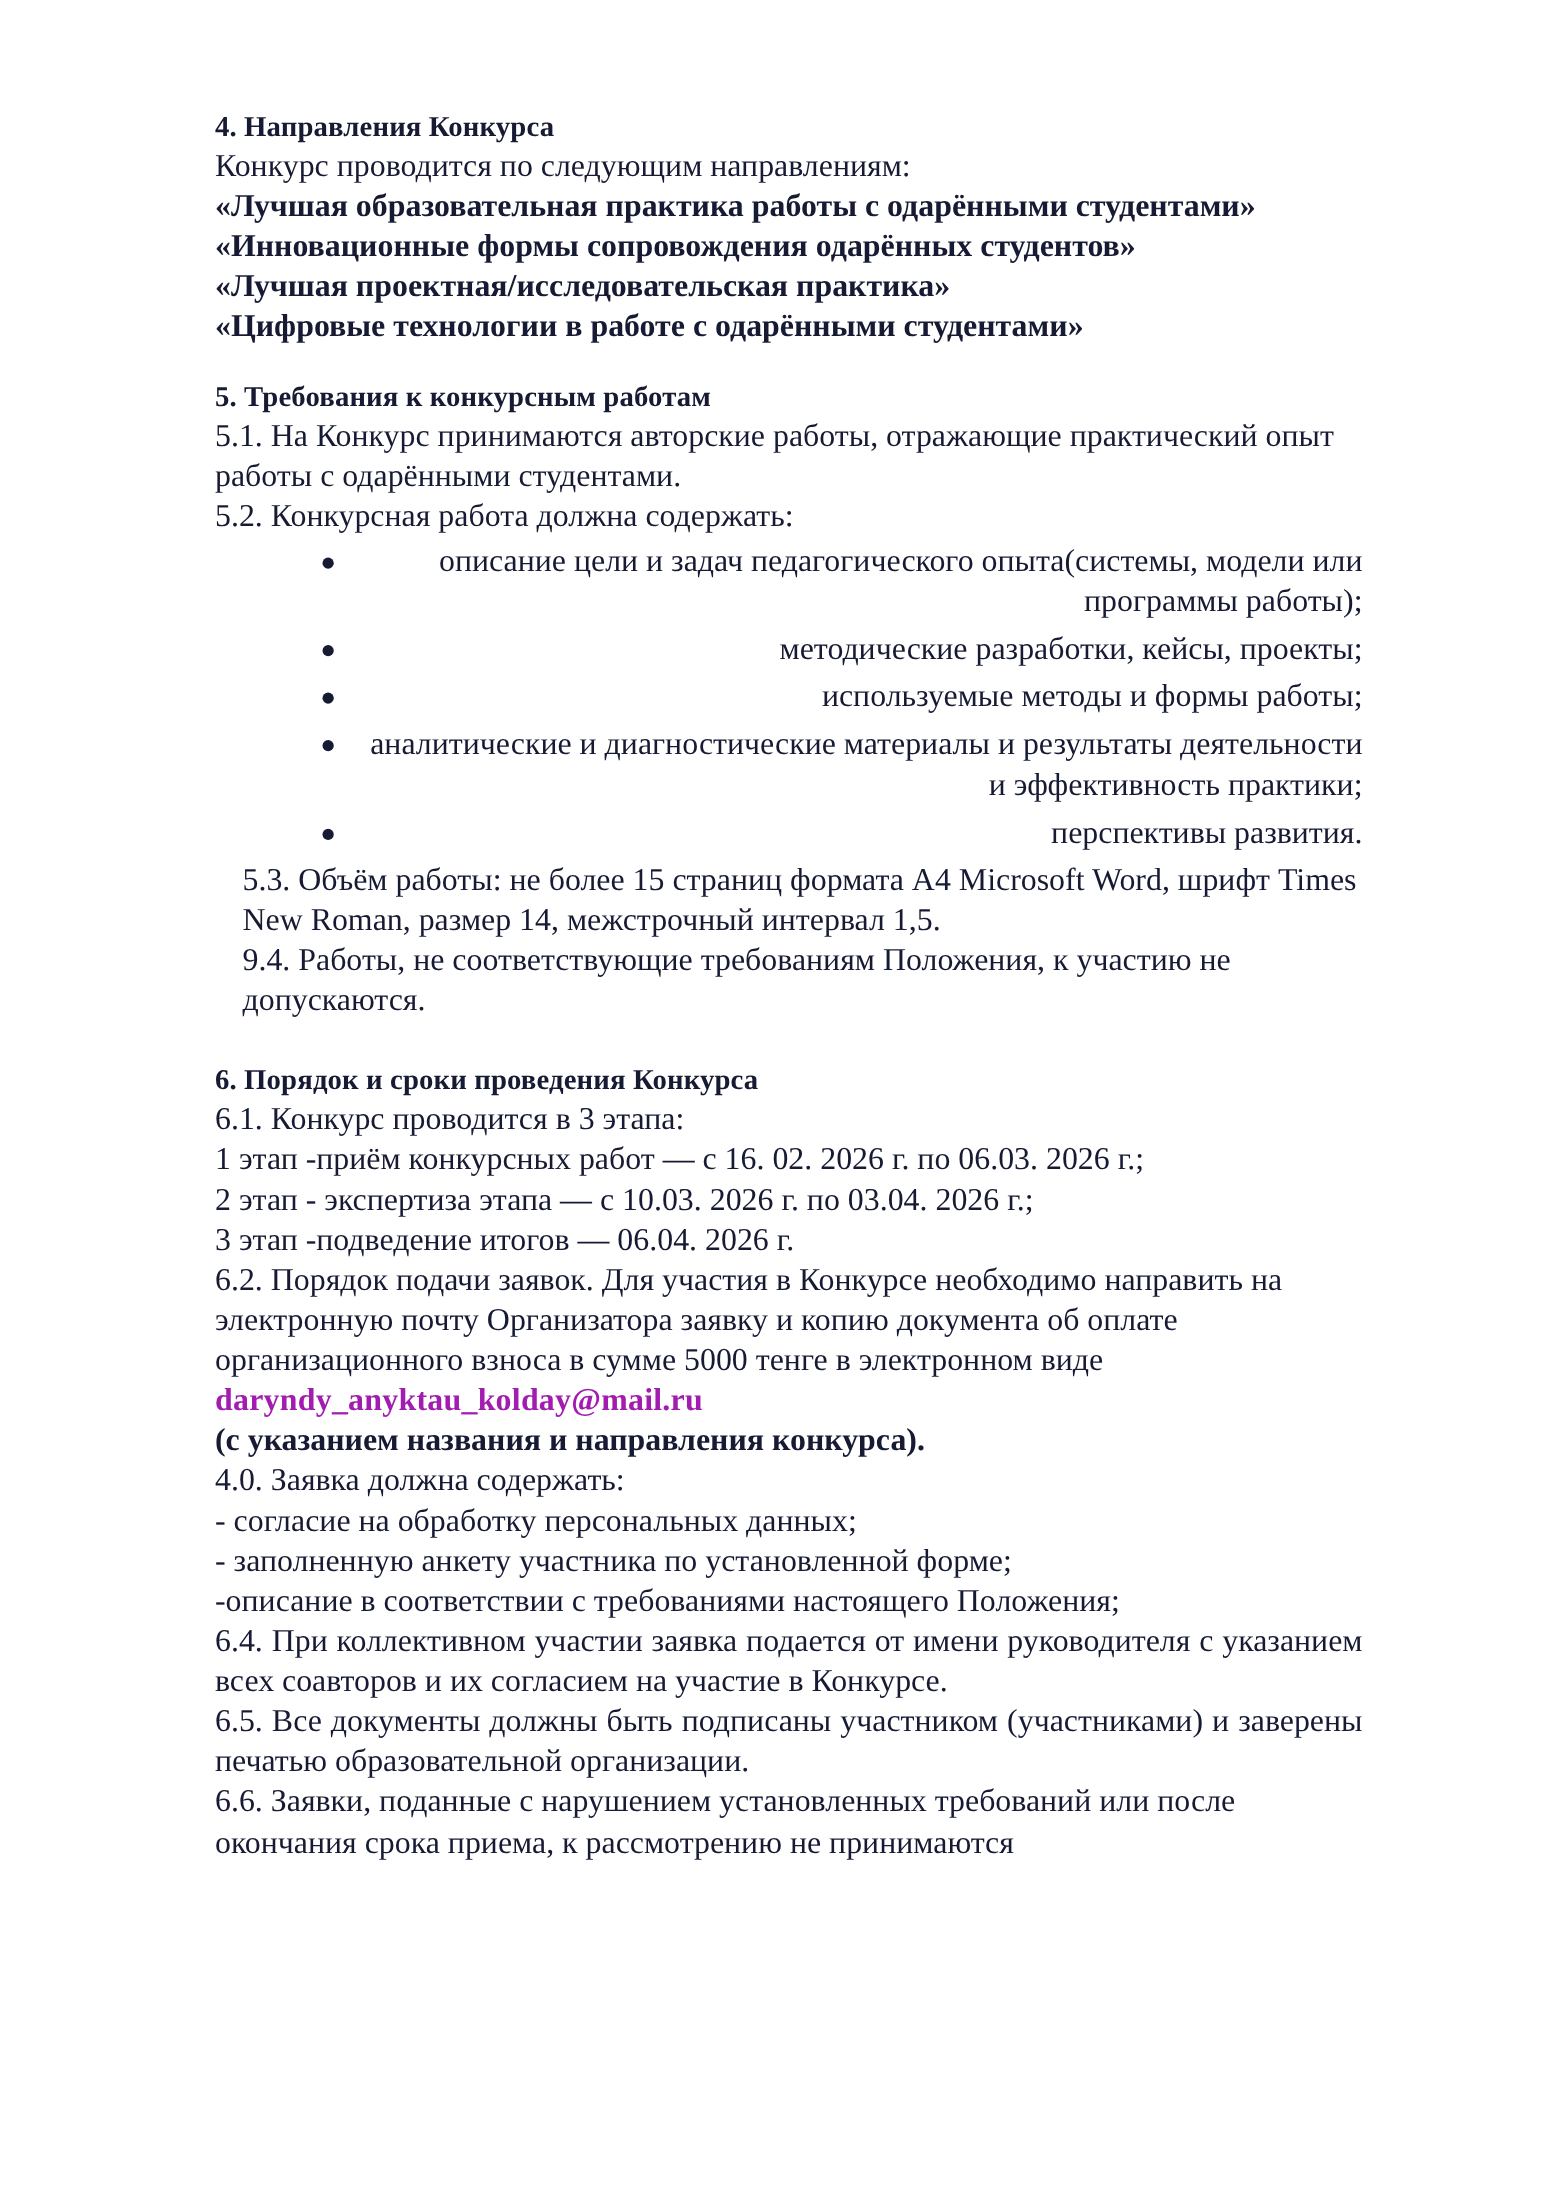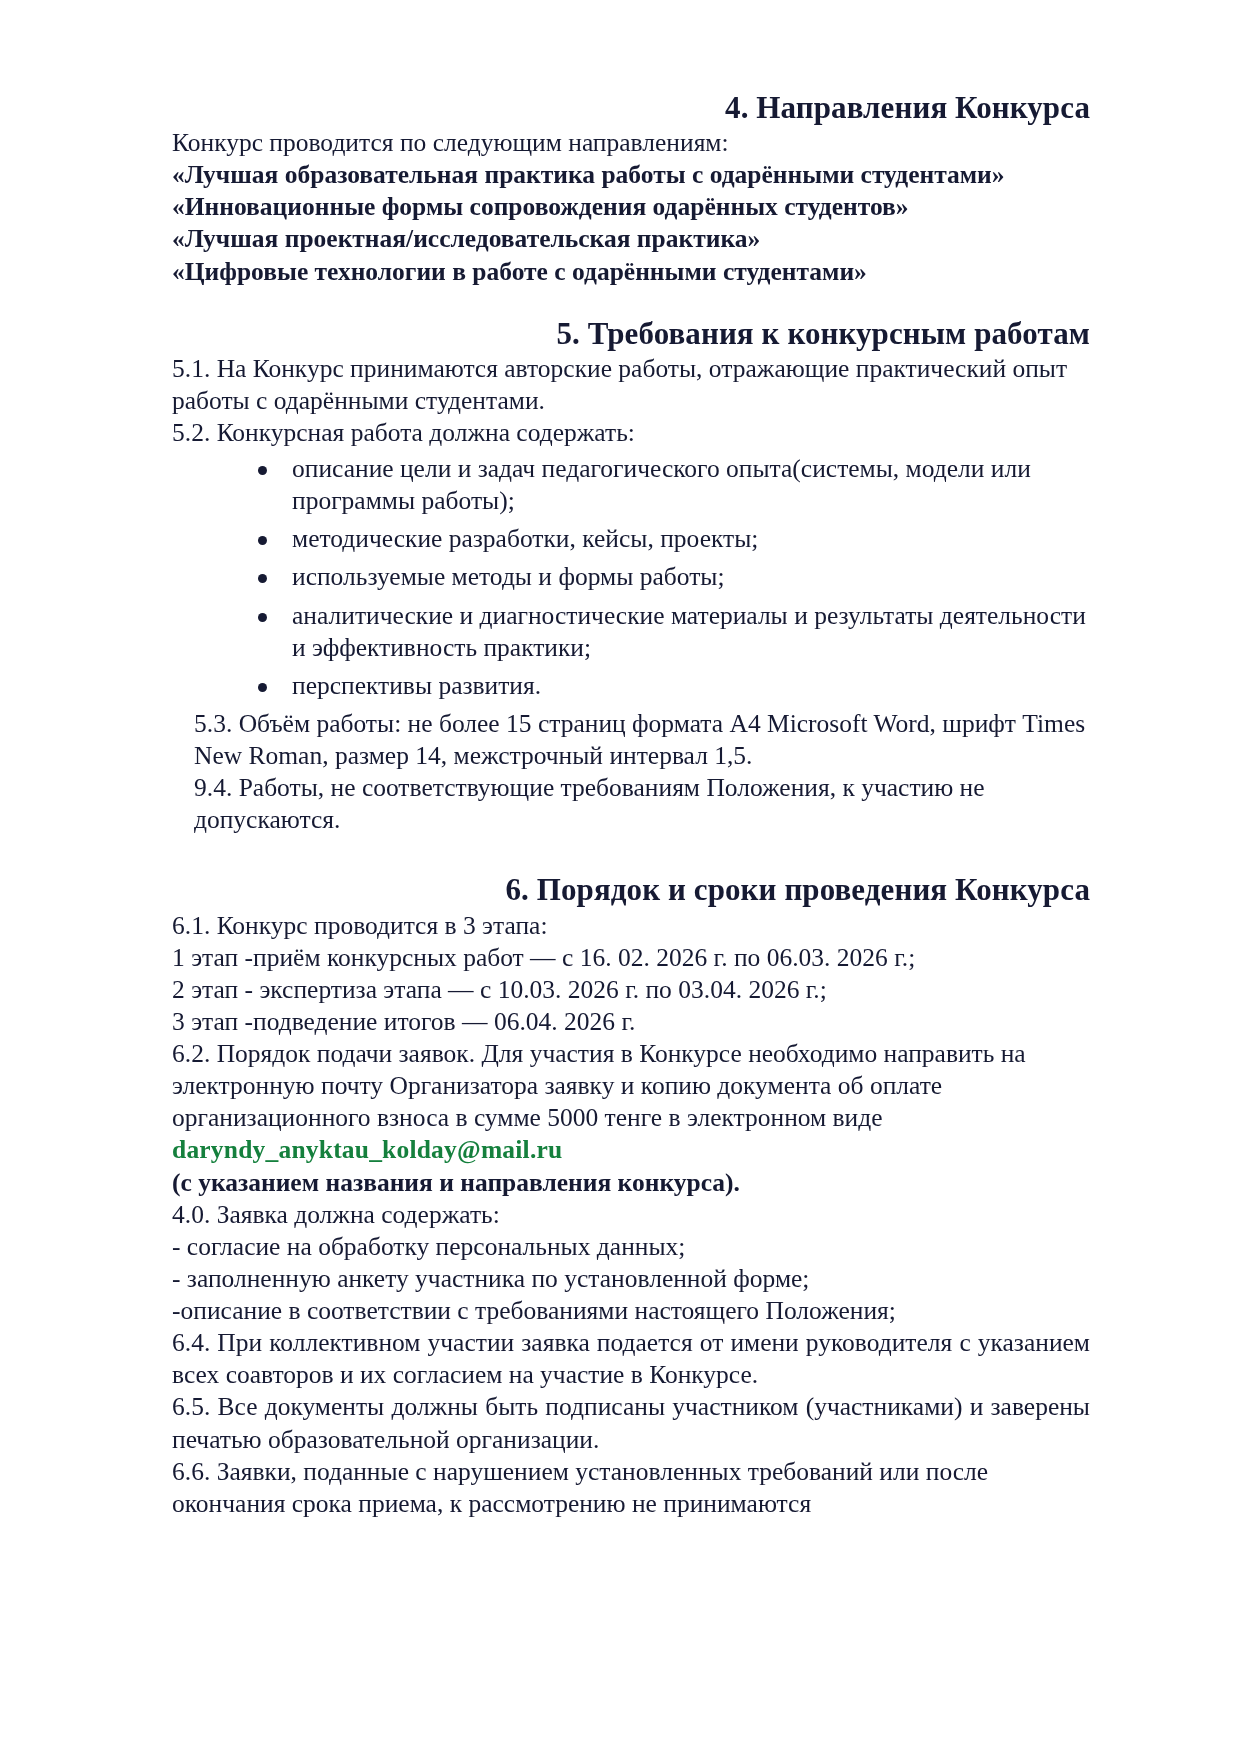--- a/index.html
+++ b/index.html
@@ -25,52 +25,52 @@
   }
   .doc {
     font-size: 25.5px;
     line-height: 1.26;
     color: #161a33;
   }
   p { margin: 0; }
   .bold { font-weight: bold; }
   .section-head {
     font-weight: bold;
-    font-size: 31px;
+    font-size: 23px;
     letter-spacing: 0.1px;
-    text-align: right;
   }
   .gap-md { height: 26px; }
   .gap-lg { height: 34px; }
   ul.bullets {
     margin: 4px 0 0 0;
     padding-left: 78px;
     list-style: none;
   }
   ul.bullets li {
     position: relative;
     margin-bottom: 6px;
     padding-left: 42px;
     line-height: 1.26;
+    text-align: right;
   }
   ul.bullets li::before {
     content: "";
     position: absolute;
     left: 8px;
     top: 13px;
     width: 9px;
     height: 9px;
     background: #161a33;
     border-radius: 50%;
   }
   .sub-indent { padding-left: 22px; }
   .u { text-underline-offset: 3px; }
   .email {
     font-weight: bold;
-    color: #15803d;
+    color: #a21caf;
     letter-spacing: 0.2px;
   }
   .justify { text-align: justify; }
 </style>
 </head>
 <body>
 
 <div class="page">
   <div class="doc">
 

